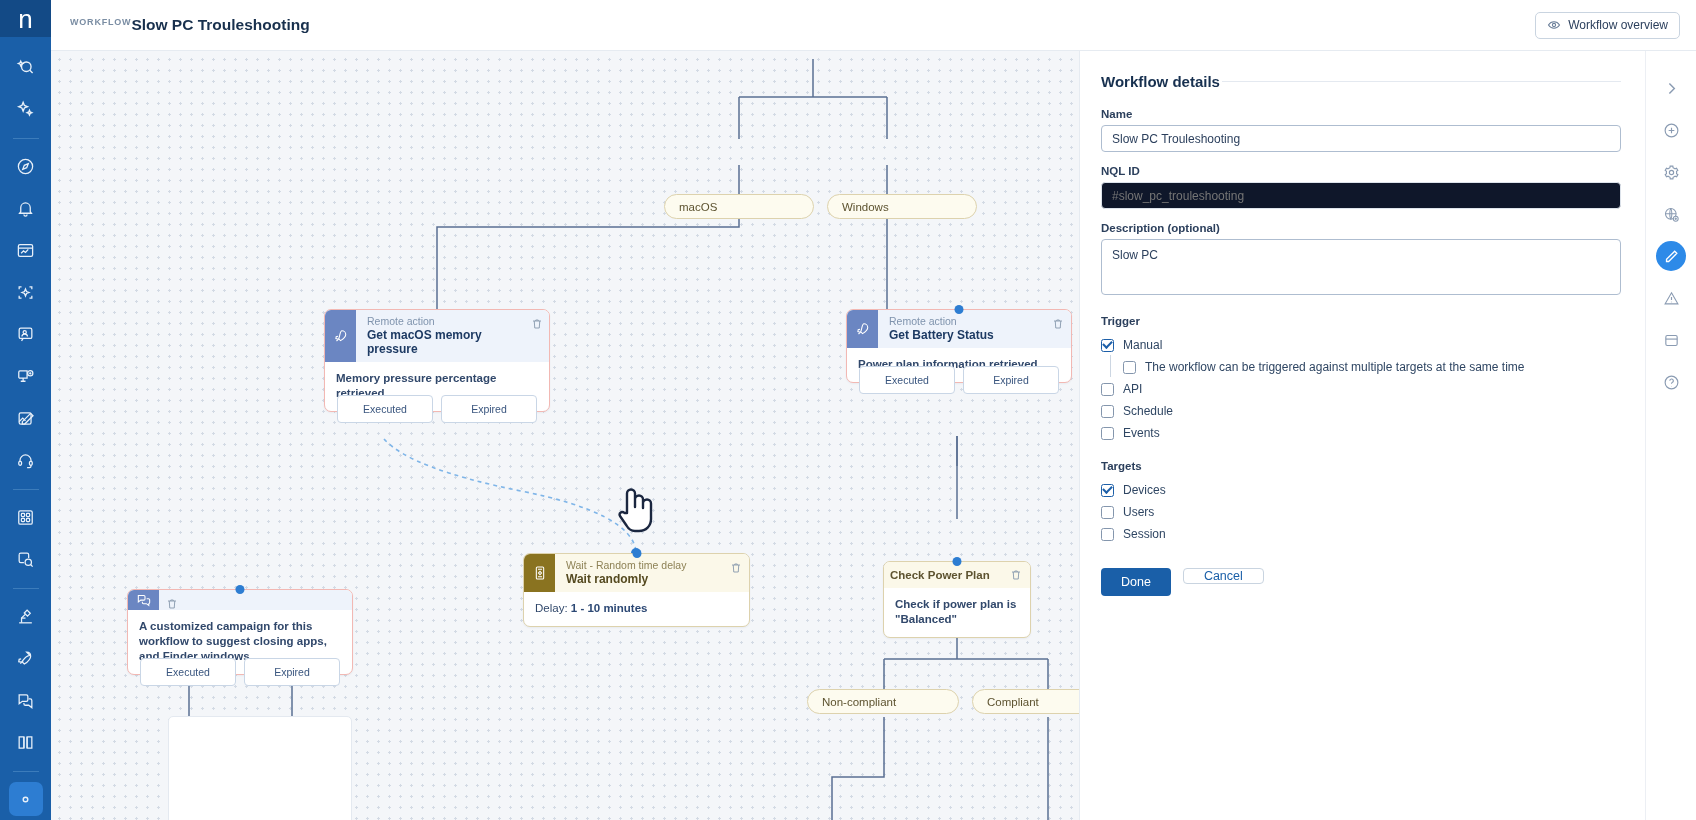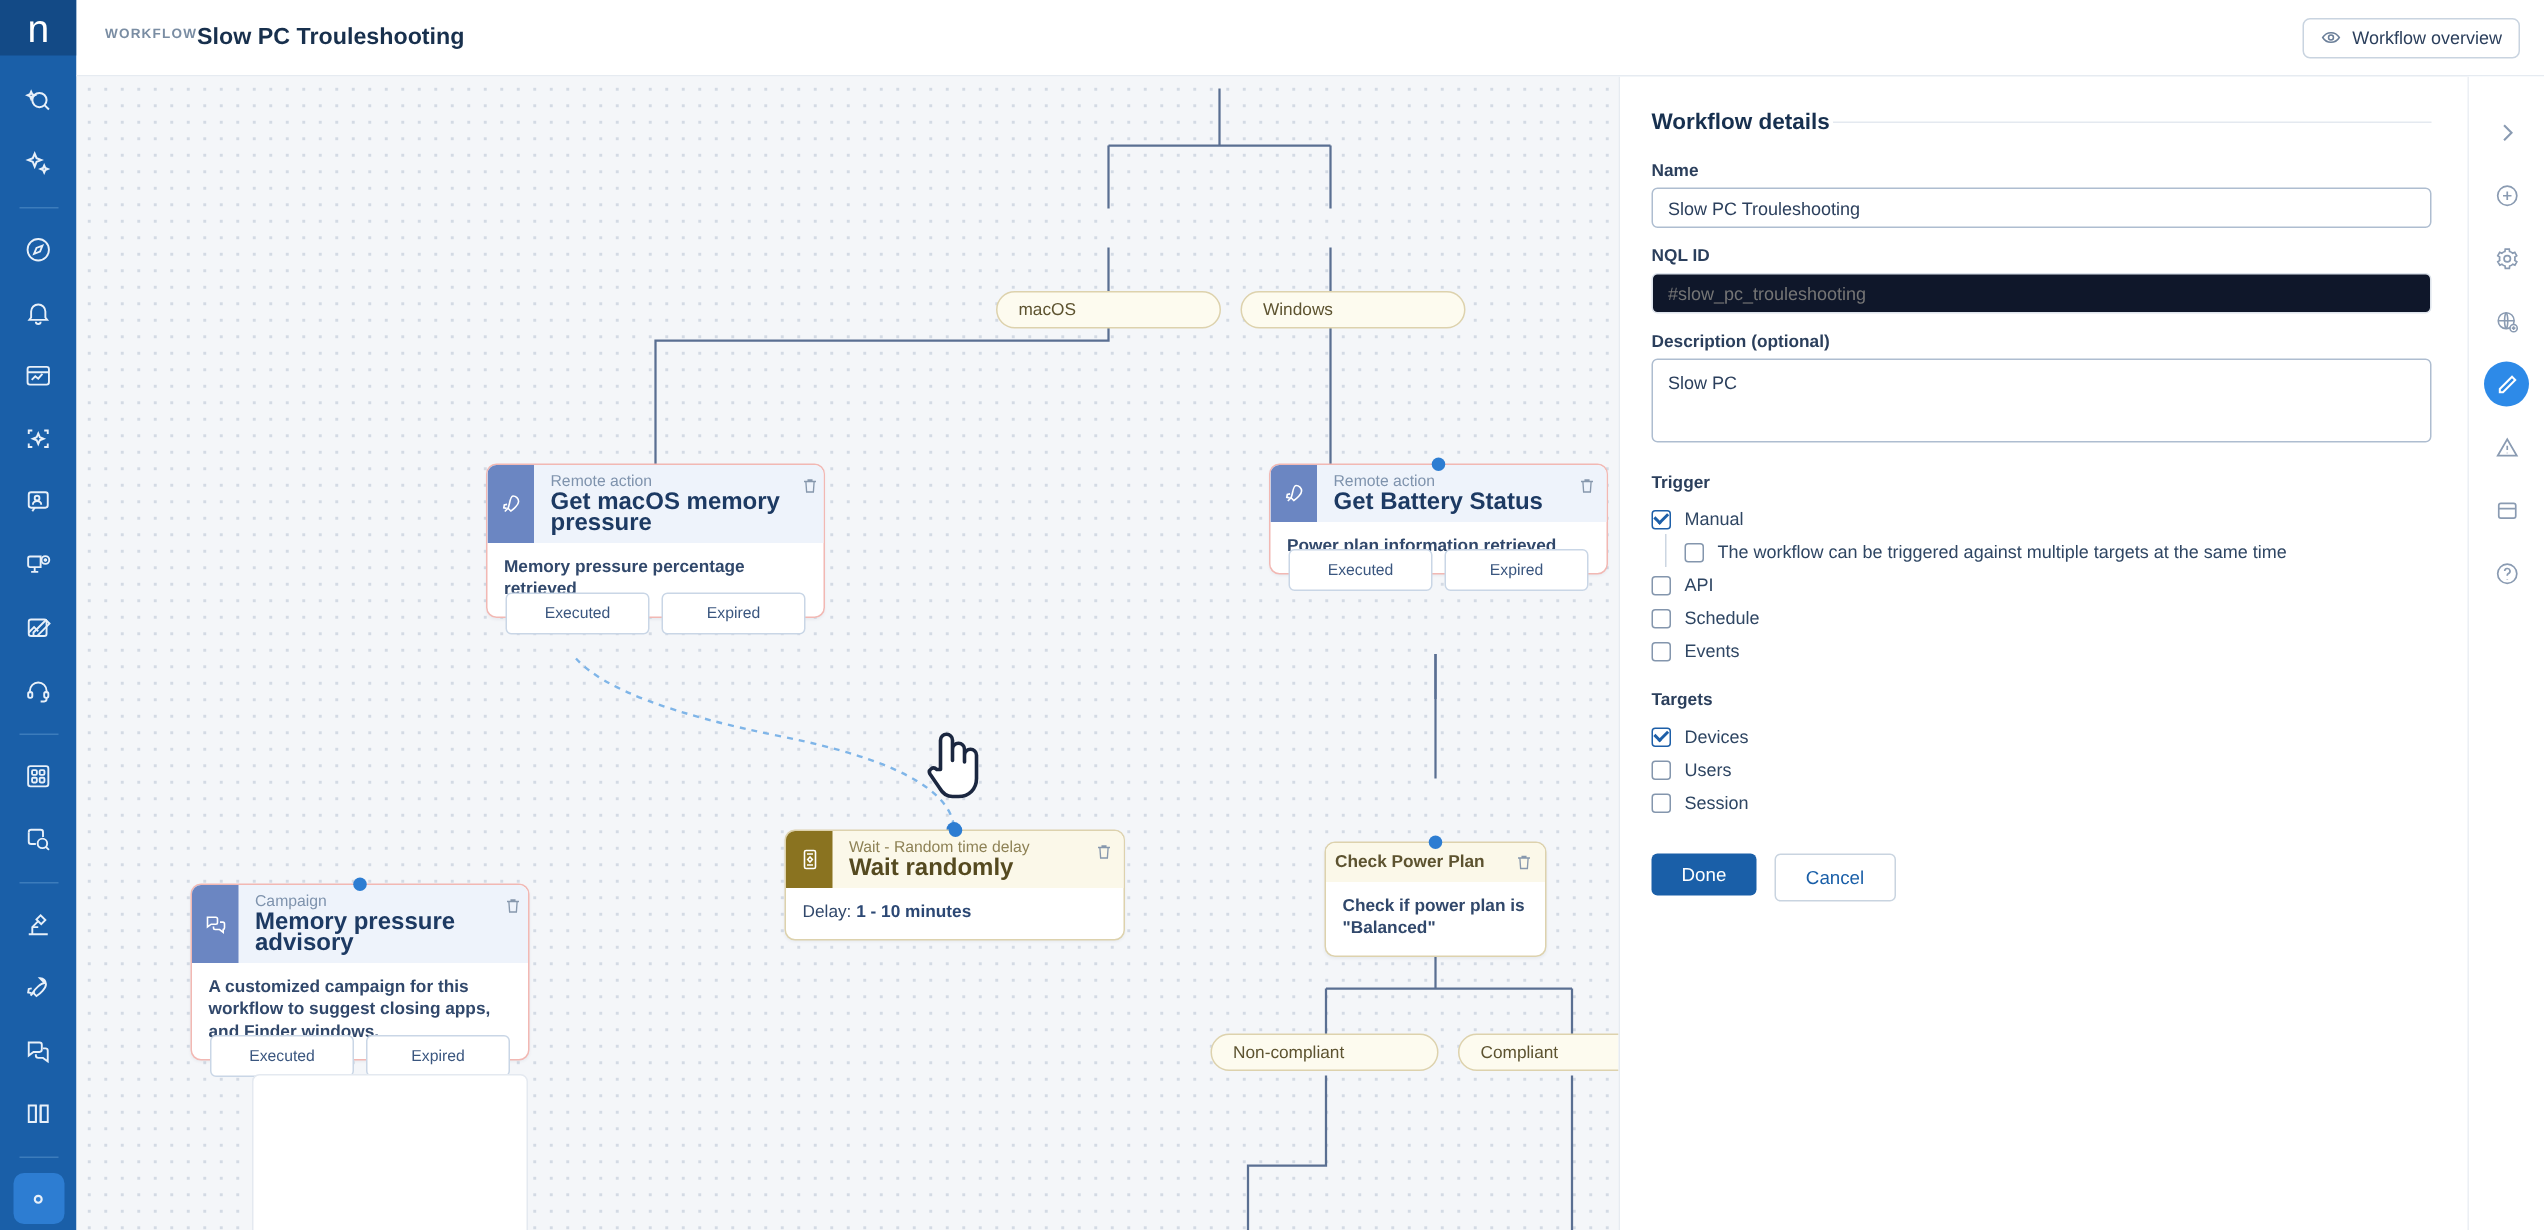--- a/index.html
+++ b/index.html
@@ -77,21 +77,21 @@
     display:flex; align-items:stretch; border-top-left-radius:6px; border-top-right-radius:6px;
     overflow:hidden; background:#eef3fb;
   }
   .node-icon {
     width:31px; flex:0 0 31px; background:#6b86c2;
     display:flex; align-items:center; justify-content:center; color:#fff;
   }
   .node-icon svg { width:16px; height:16px; }
   .node-head-txt { flex:1 1 auto; padding:5px 8px 6px 11px; }
   .node-kind { font-size:10.5px; color:#7f93ad; line-height:13px; }
-  .node-name { font-size:16px; color:#1d3a63; font-weight:700; line-height:14px; }
+  .node-name { font-size:12px; color:#1d3a63; font-weight:700; line-height:14px; }
   .node-trash { width:26px; display:flex; align-items:flex-start; justify-content:center; padding-top:8px; color:#8798ad; cursor:pointer; }
   .node-trash svg { width:12px; height:12px; }
   .node-body { padding:9px 11px 10px; font-size:11.5px; font-weight:700; color:#31486b; line-height:15px; }
   .node-dot {
     position:absolute; top:-5px; left:50%; transform:translateX(-50%);
     width:9px; height:9px; border-radius:50%; background:#2d7dd2;
   }
   .outs { position:absolute; left:12px; right:12px; bottom:-12px; display:flex; gap:8px; }
   .out {
     flex:1 1 0; height:28px; border:1px solid #c9d6e6; border-radius:4px; background:#fff;
@@ -152,21 +152,21 @@
     content:""; width:7px; height:4px; border-left:2px solid #1d5fa8; border-bottom:2px solid #1d5fa8;
     transform:rotate(-45deg) translate(1px,-1px);
   }
   .cbrow span { font-size:12px; color:#2f4663; }
   .btns { display:flex; gap:12px; margin-top:23px; }
   .btn-primary {
     background:#1a5fa8; color:#fff; border:none; border-radius:4px; height:28px;
     padding:0 20px; font-size:12.5px; font-weight:500; font-family:inherit; cursor:pointer;
   }
   .btn-link {
-    background:#fff; color:#1a5fa8; border:1px solid #c9d4e0; border-radius:4px; height:32px;
+    background:#fff; color:#1a5fa8; border:1px solid #c9d4e0; border-radius:4px; height:16px;
     padding:0 20px; font-size:12.5px; font-weight:500; font-family:inherit; cursor:pointer;
   }
 
   
   .rrail {
     position:absolute; right:0; top:51px; bottom:0; width:51px;
     background:#fff; border-left:1px solid #eceff4;
     display:flex; flex-direction:column; align-items:center; padding-top:16px; z-index:7;
   }
   .rbtn {
@@ -472,24 +472,20 @@
 
       <div class="node" style="left:76px; top:538px; width:226px;">
         <div class="node-dot"></div>
         <div class="node-head">
           <div class="node-icon">
             <svg viewBox="0 0 24 24" fill="none" stroke="currentColor" stroke-width="1.6">
               <path d="M3.5 5.2h8.3a1.7 1.7 0 0 1 1.7 1.7v3.6a1.7 1.7 0 0 1-1.7 1.7H7.2L3.5 15z"></path>
               <path d="M9.5 14.5v1.3a1.7 1.7 0 0 0 1.7 1.7h4.4l3.6 2.8v-2.8a1.7 1.7 0 0 0 1.3-1.7v-4a1.7 1.7 0 0 0-1.7-1.7H16"></path>
             </svg>
           </div>
-          <div class="node-head-txt">
-            <div class="node-kind">Campaign</div>
-            <div class="node-name">Memory pressure advisory</div>
-          </div>
           <div class="node-trash">
             <svg viewBox="0 0 24 24" fill="none" stroke="currentColor" stroke-width="1.8">
               <path d="M4 6h16M9.5 6V4h5v2M6.5 6l1 14h9l1-14"></path>
             </svg>
           </div>
         </div>
         <div class="node-body">A customized campaign for this workflow to suggest closing apps, and Finder windows.</div>
         <div class="outs">
           <div class="out">Executed</div>
           <div class="out">Expired</div>

